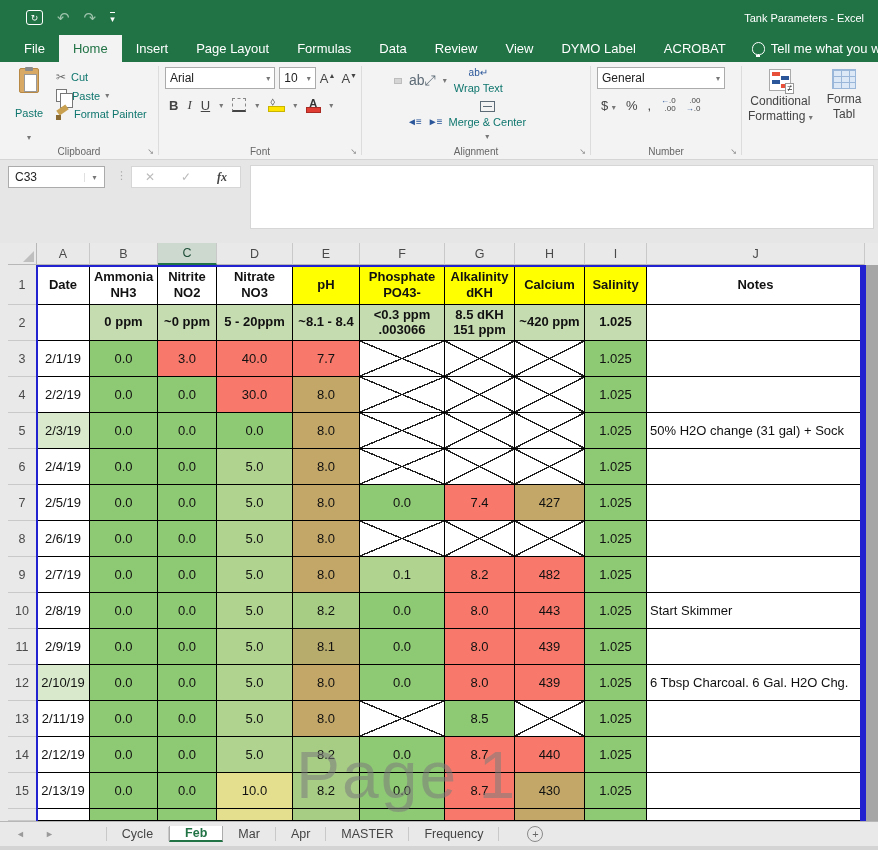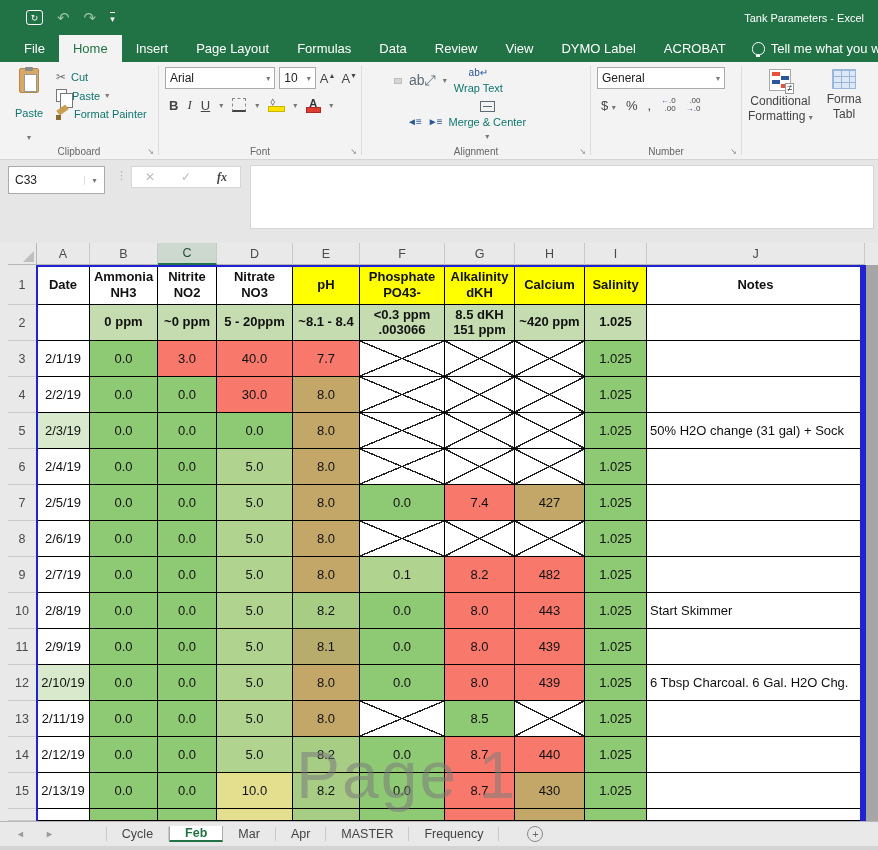--- a/index.html
+++ b/index.html
@@ -91,21 +91,21 @@
     background-repeat:no-repeat;
     background-size:8px 4px,8px 4px,8px 4px,8px 4px;
     background-position:2px 2px,11px 6px,2px 10px,11px 14px; }
   .cf-icon::after { content:"≠"; position:absolute; right:-4px; bottom:-4px; background:#fff; border:1px solid #999; font-size:9px; line-height:1; padding:0 1px; color:#333; }
   .ft-icon { width:24px; height:20px; margin-bottom:3px; background:
     repeating-linear-gradient(90deg,#9ab6d8 0 1px, transparent 1px 8px),
     repeating-linear-gradient(#9ab6d8 0 1px, transparent 1px 6px), #dce8f5; border:1px solid #9ab6d8; }
 
   
   #formularow { position:absolute; left:0; top:160px; width:878px; height:83px; background:#E6E6E6; }
-  .namebox { position:absolute; left:8px; top:6px; width:97px; height:28px; background:#fff; border:1px solid #ABABAB;
+  .namebox { position:absolute; left:8px; top:6px; width:97px; height:22px; background:#fff; border:1px solid #ABABAB;
     display:flex; align-items:center; }
   .namebox .nb-text { flex:1; font-size:12px; color:#222; padding-left:6px; }
   .namebox .nb-drop { width:20px; text-align:center; font-size:8px; color:#777; border-left:1px solid #E0E0E0; }
   .nb-dots { position:absolute; left:116px; top:9px; font-size:11px; color:#AAA; letter-spacing:0; }
   .fxbox { position:absolute; left:131px; top:6px; width:110px; height:22px; background:#fff; border:1px solid #D6D6D6;
     display:flex; align-items:center; justify-content:space-around; }
   .fx-x { color:#BBB; font-size:12px; }
   .fx-check { color:#BBB; font-size:12px; }
   .fx-fx { color:#444; font-size:12px; font-style:italic; font-family:"Liberation Serif",serif; font-weight:bold; }
   .formulabar { position:absolute; left:250px; top:5px; width:624px; height:64px; background:#fff; border:1px solid #D6D6D6; font-size:12px; color:#222; padding:3px 6px; }

